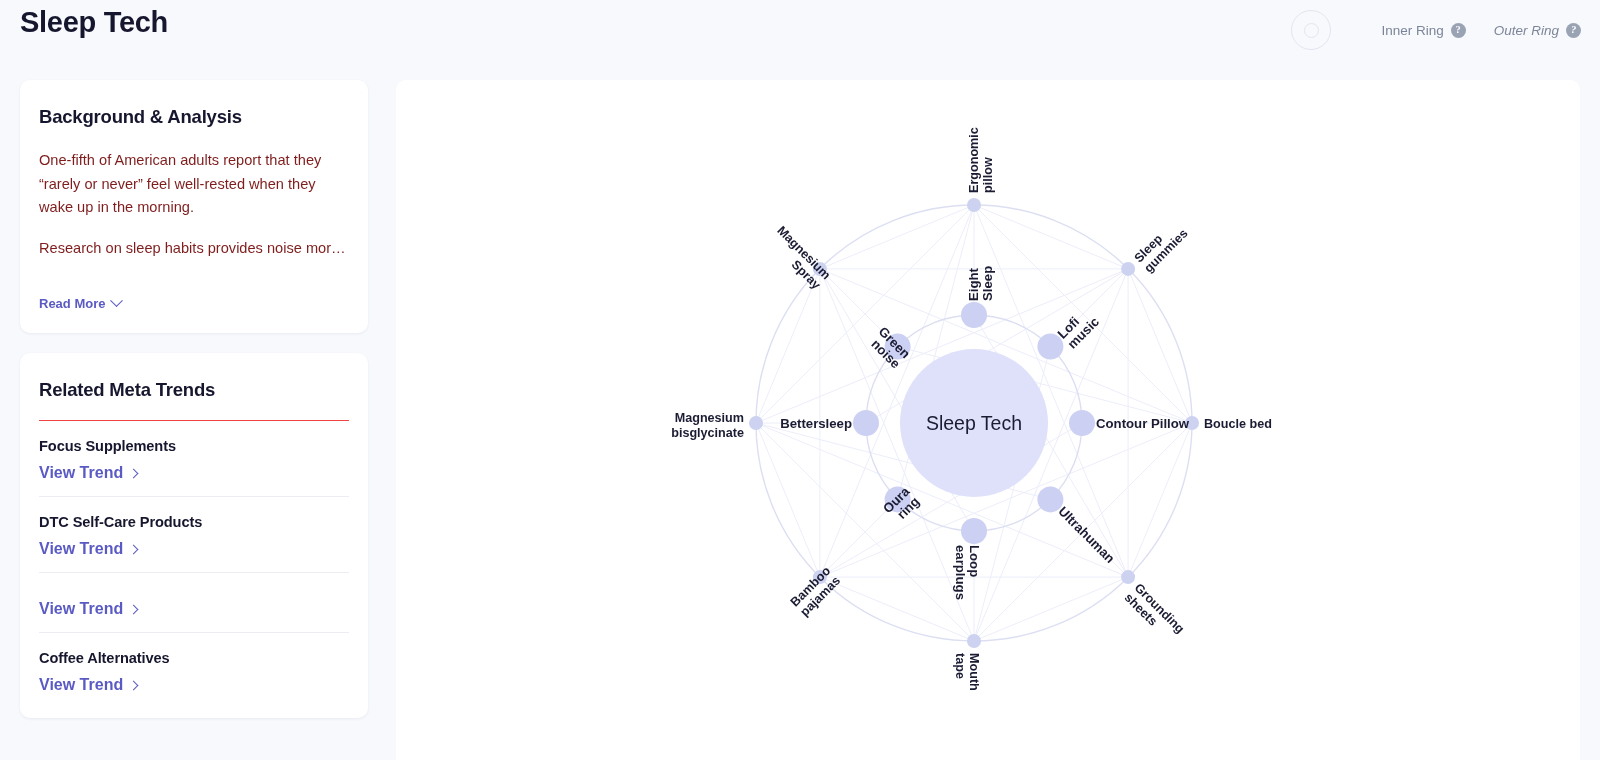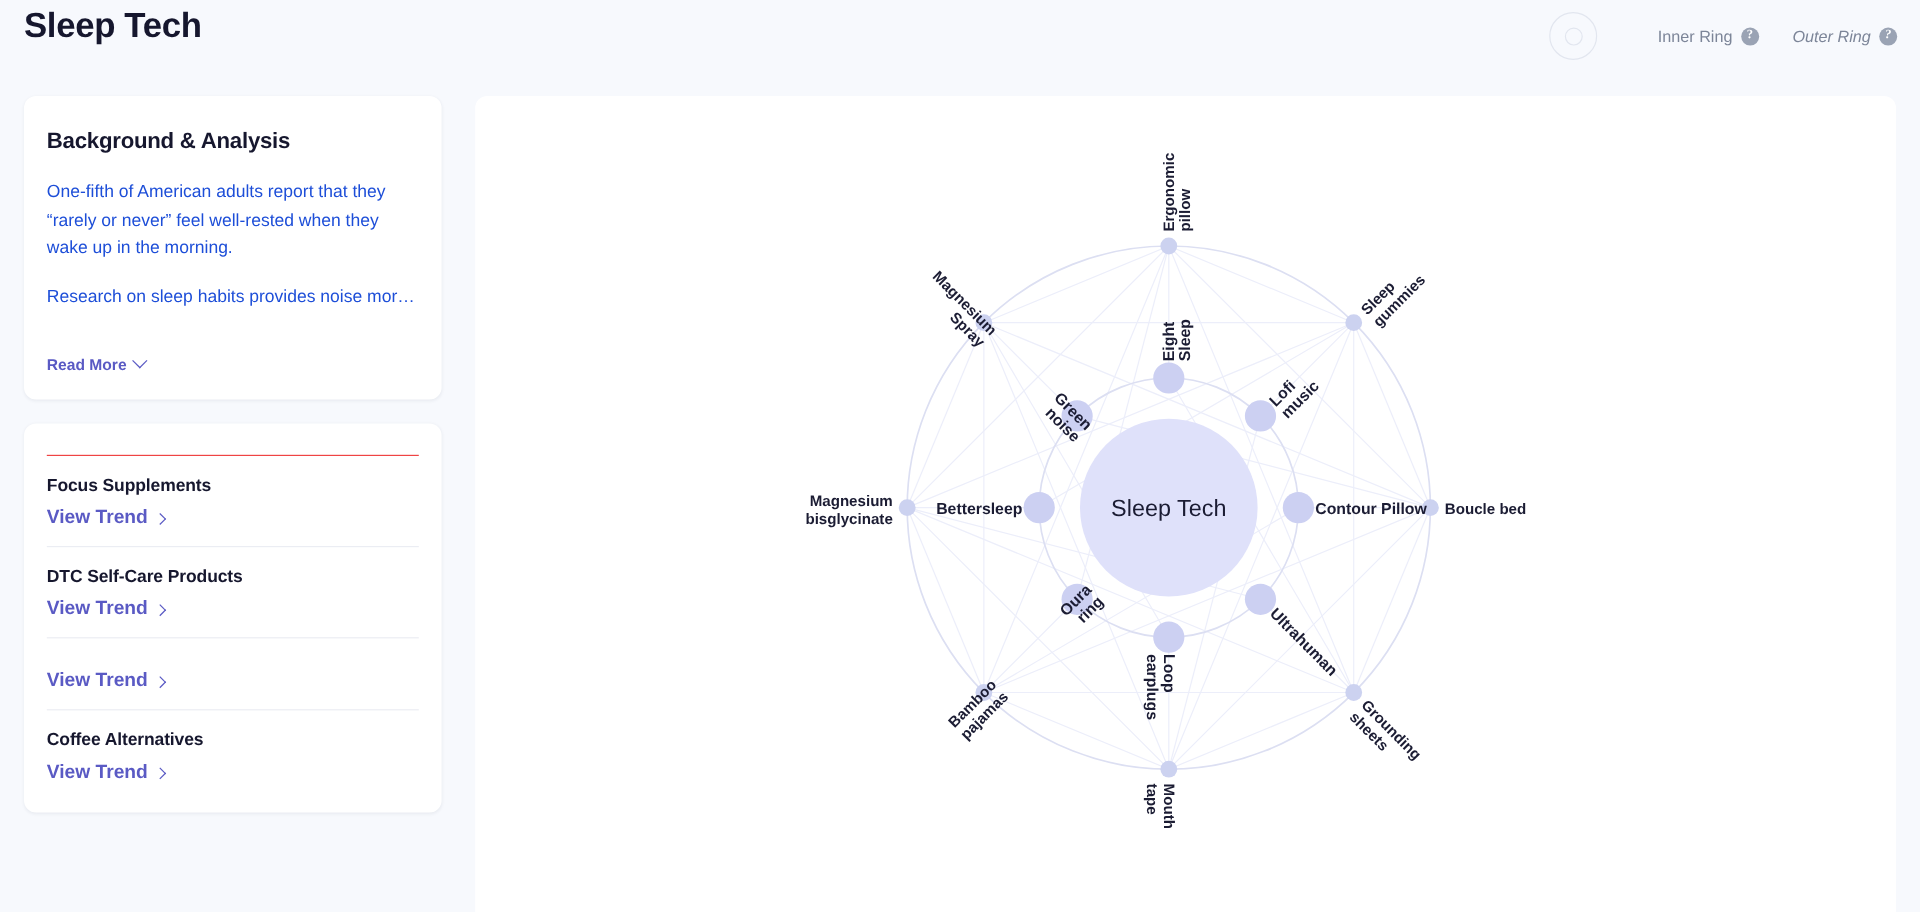--- a/index.html
+++ b/index.html
@@ -59,21 +59,21 @@
     border-radius: 10px;
     box-shadow: 0 1px 3px rgba(27,36,64,.07);
     padding: 26px 19px 22px 19px;
     margin-bottom: 20px;
   }
   .card-title {
     font-size: 18.5px; font-weight: 700; color: #16172e;
     letter-spacing: -0.2px;
   }
   .card-para {
-    font-size: 14.6px; line-height: 23.5px; color: #1d4ed8;
+    font-size: 14.6px; line-height: 23.5px; color: #7f1d1d;
     margin-top: 21px;
   }
   .card-para.second { margin-top: 17px; }
   .read-more {
     display: flex; align-items: center; gap: 7px;
     margin-top: 36px;
     font-size: 13px; font-weight: 700; color: #5a5ac4;
     cursor: pointer;
   }
   .chev-down {
@@ -152,20 +152,21 @@
     <div class="card-title">Background &amp; Analysis</div>
     <div class="card-para">One-fifth of American adults report that they “rarely or never” feel well-rested when they wake up in the morning.</div>
     <div class="card-para second">Research on sleep habits provides noise mor…</div>
     <div class="read-more">
       <span>Read More</span>
       <span class="chev-down"></span>
     </div>
   </div>
 
   <div class="card trend-card">
+    <div class="card-title trend-head">Related Meta Trends</div>
     <div id="trend-list">
         <div class="trend-item">
           <div class="trend-name">Focus Supplements</div>
           <div class="view-trend">
             <span>View Trend</span>
             <span class="chev-right"></span>
           </div>
         </div>
         <div class="trend-item">
           <div class="trend-name">DTC Self-Care Products</div>

